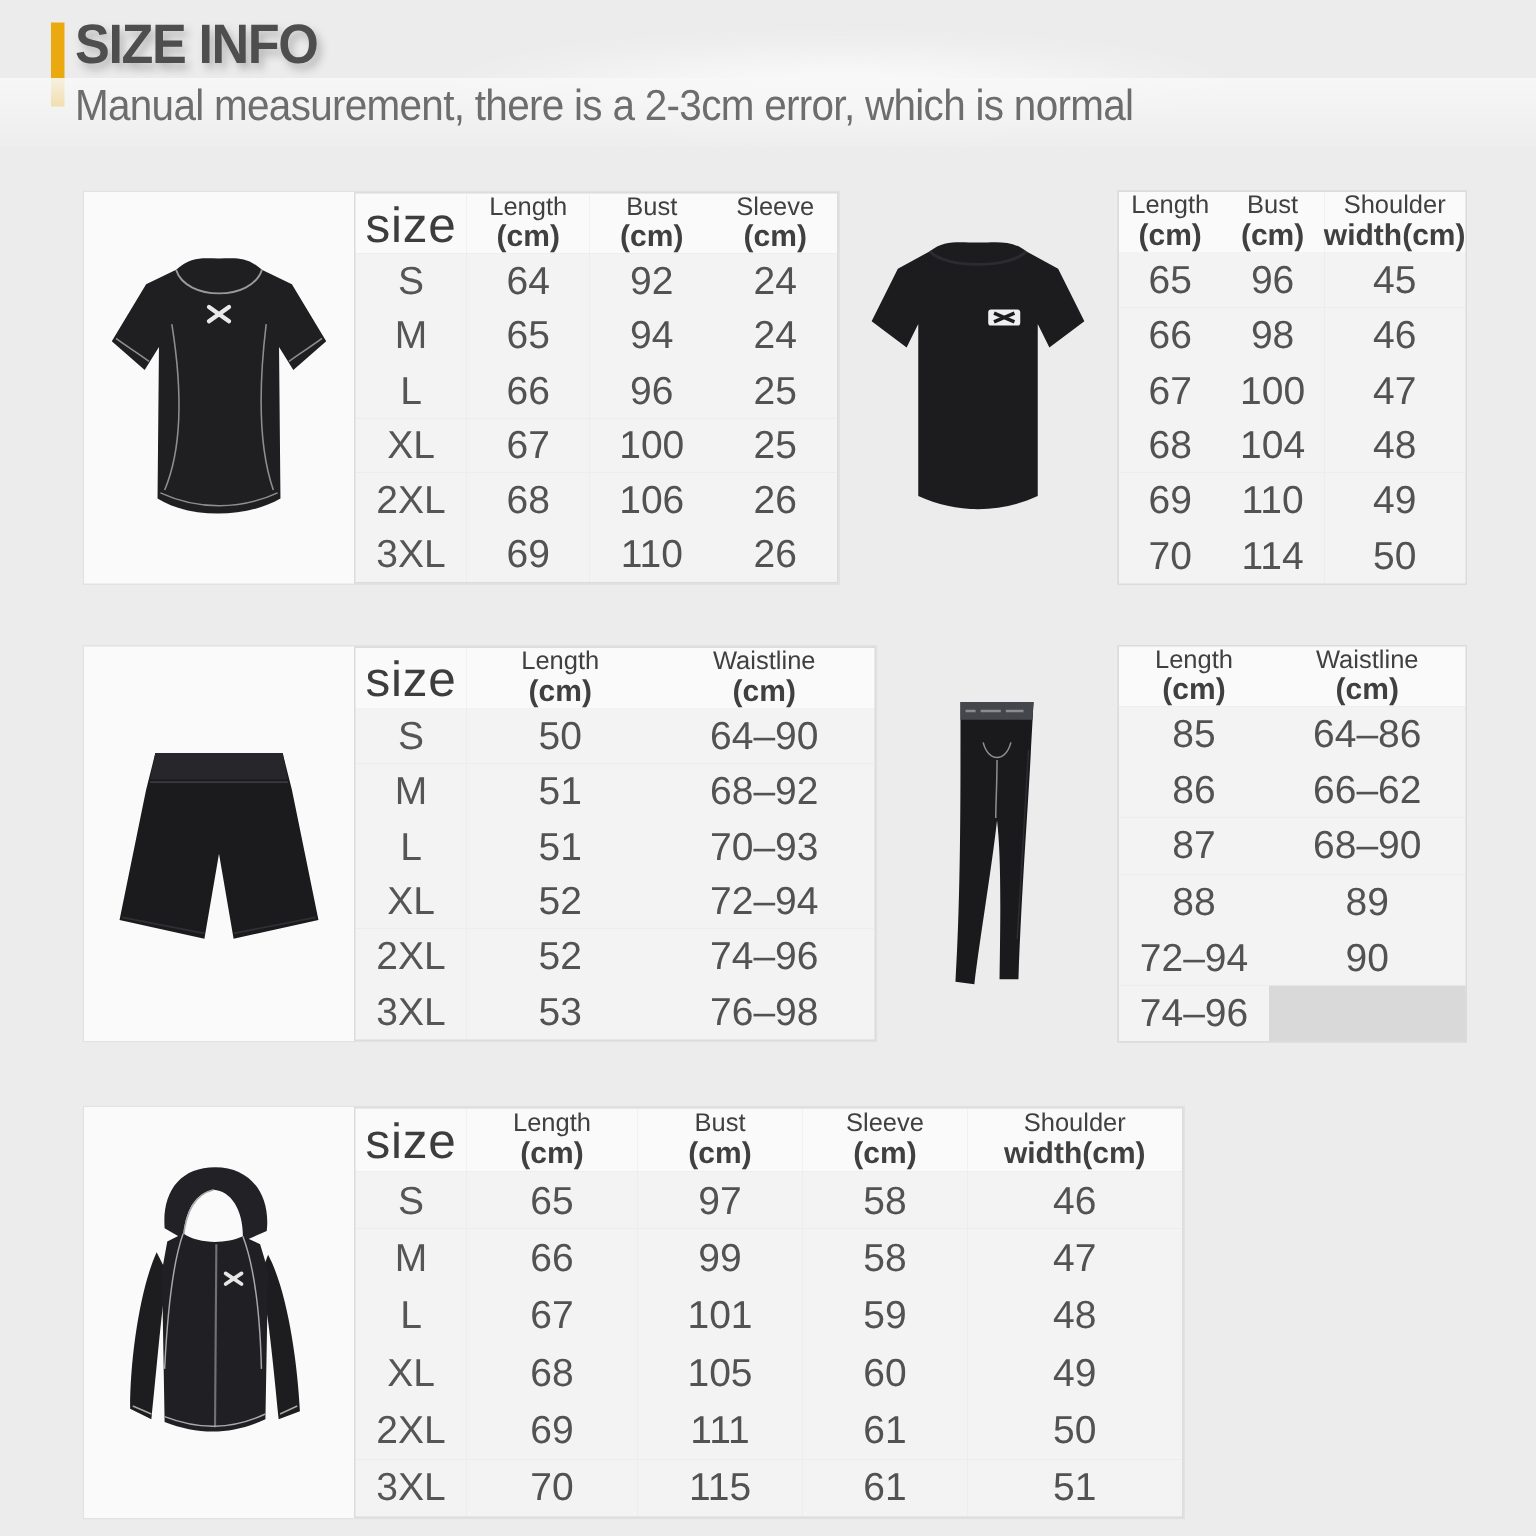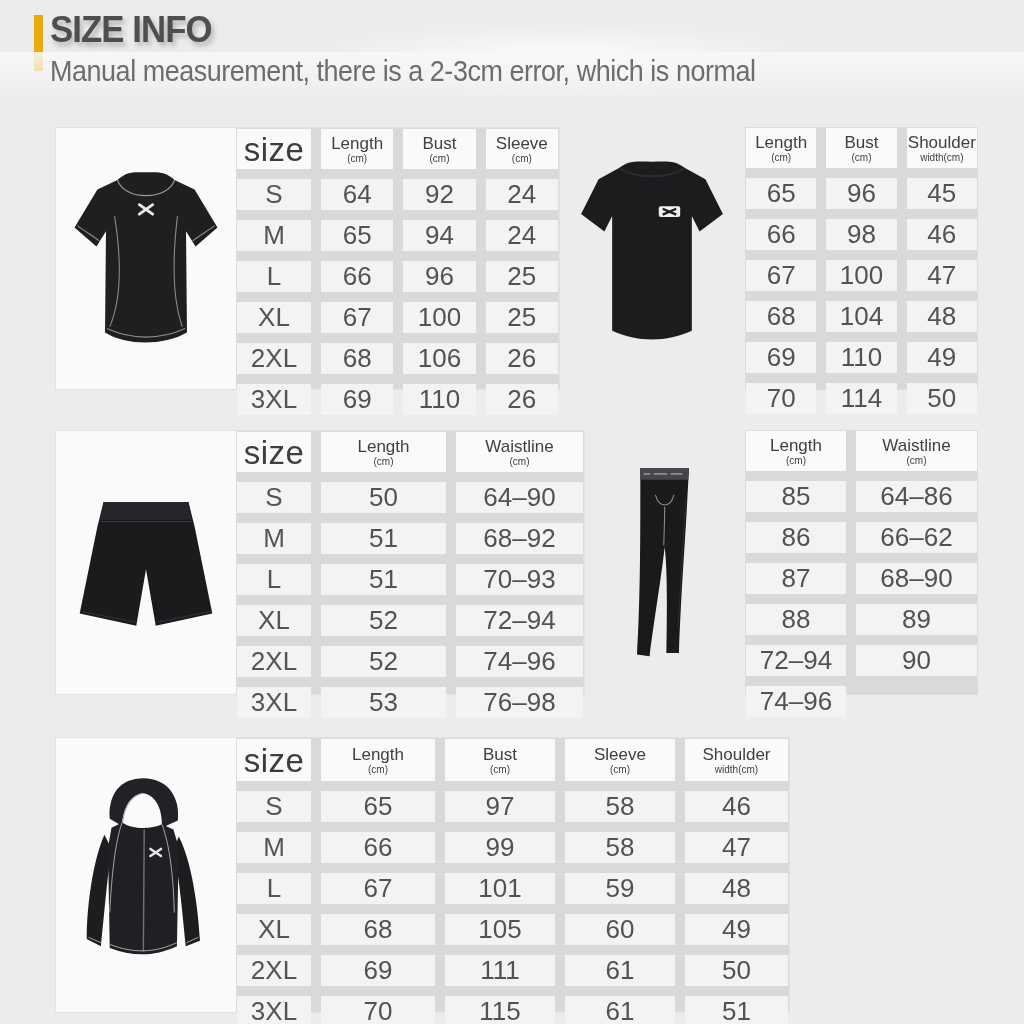--- a/index.html
+++ b/index.html
@@ -25,35 +25,35 @@
   
   .panel{position:absolute;background:#fafafa;border:1px solid #e2e2e2;box-sizing:border-box;display:flex;}
   #panel-top{left:55px;top:127px;width:505px;height:263px;}
   #panel-mid{left:55px;top:430px;width:530px;height:265px;}
   #panel-bottom{left:55px;top:737px;width:735px;height:276px;}
   .product-box{width:180px;flex:0 0 180px;display:flex;align-items:center;justify-content:center;}
   .product-float{position:absolute;display:flex;align-items:center;justify-content:center;}
   #tshirt-photo{left:562px;top:148px;width:180px;height:208px;}
   #leggings-photo{left:588px;top:436px;width:150px;height:254px;}
   
-  .size-table{display:grid;gap:10px;background:#d9d9d9;border:1px solid #dcdcdc;
+  .size-table{display:grid;gap:0;background:#d9d9d9;border:1px solid #dcdcdc;
     box-sizing:border-box;flex:1;height:100%;}
   .standalone{position:absolute;}
   #table-tshirt{left:745px;top:127px;width:233px;height:263px;}
   #table-leggings{left:745px;top:430px;width:233px;height:265px;}
   .rows-6{grid-template-rows:40px repeat(6,1fr);}
   .rows-6b{grid-template-rows:42px repeat(6,1fr);}
   #table-compression{grid-template-columns:74px 1fr 1fr 1fr;}
   #table-tshirt{grid-template-columns:1fr 1fr 1fr;}
   #table-shorts{grid-template-columns:74px 125px 1fr;}
   #table-leggings{grid-template-columns:100px 1fr;}
   #table-hoodie{grid-template-columns:74px 114px 110px 110px 1fr;}
   .th{background:#fafafa;display:flex;flex-direction:column;align-items:center;justify-content:center;
     color:#404040;font-size:17px;line-height:1.12;}
-  .th-sub{font-size:10px;}
+  .th-sub{font-size:20px;font-weight:bold;}
   .size-head{font-size:33px;color:#3d3d3d;letter-spacing:.5px;line-height:1;}
   .td{background:#f3f3f3;display:flex;align-items:center;justify-content:center;
     font-size:26px;color:#525252;}
   .size-col{color:#555;}
   svg{display:block;}
 </style>
 </head>
 <body>
 
 <div class="cloud"></div>

